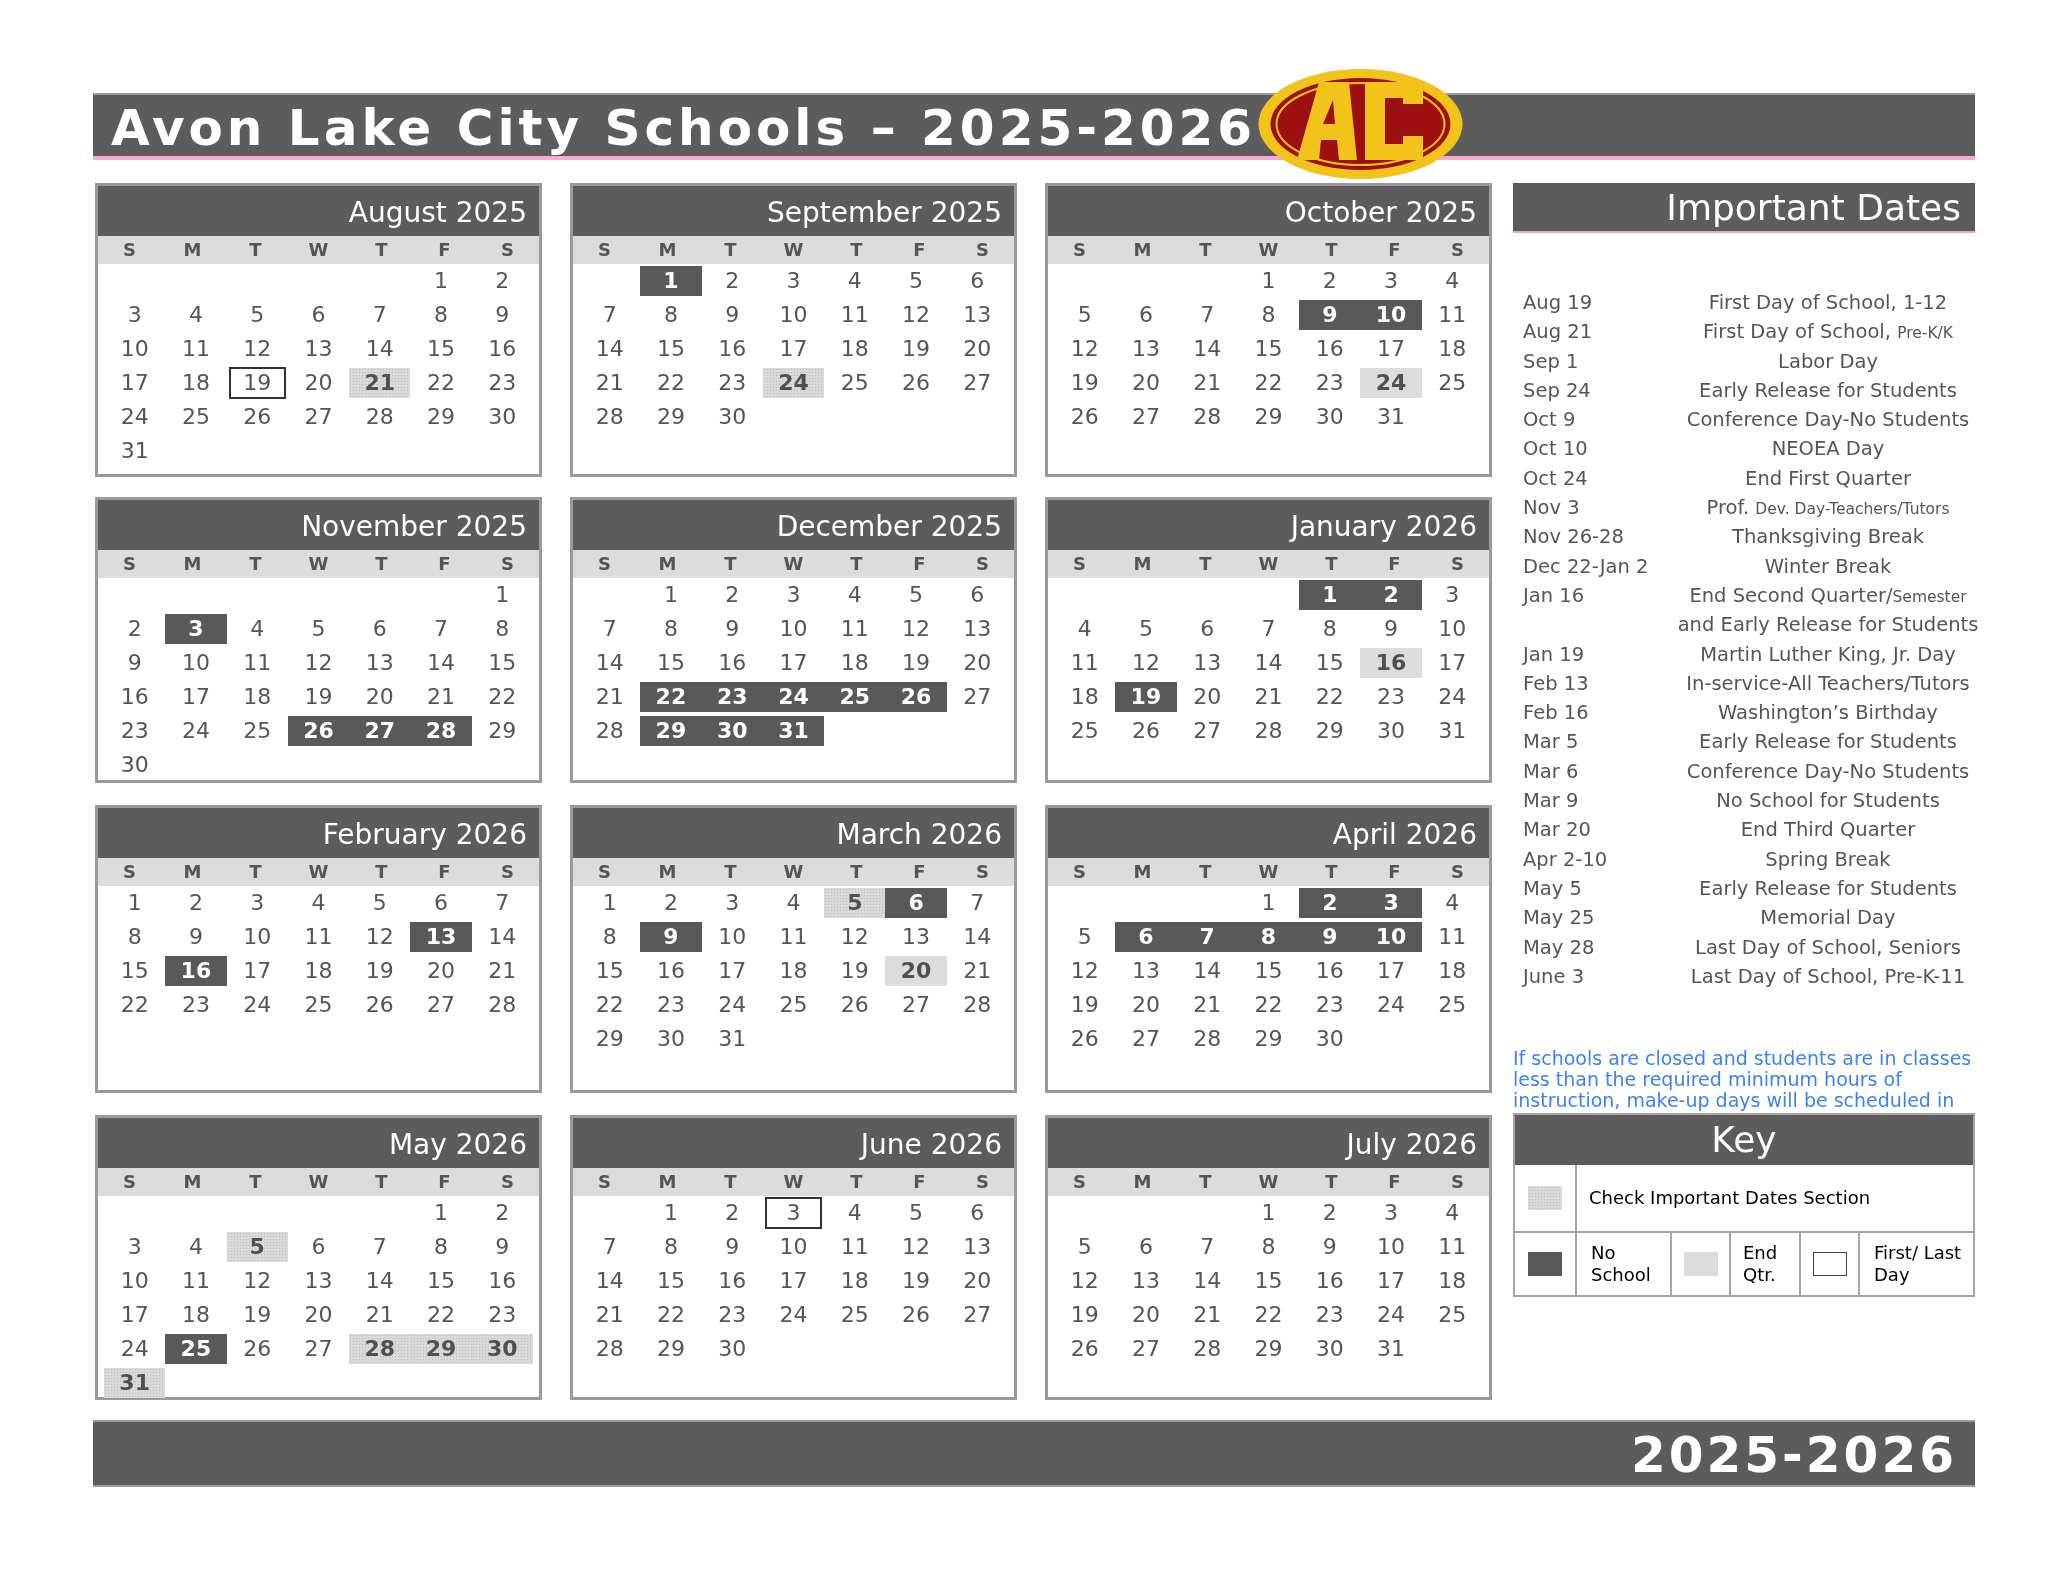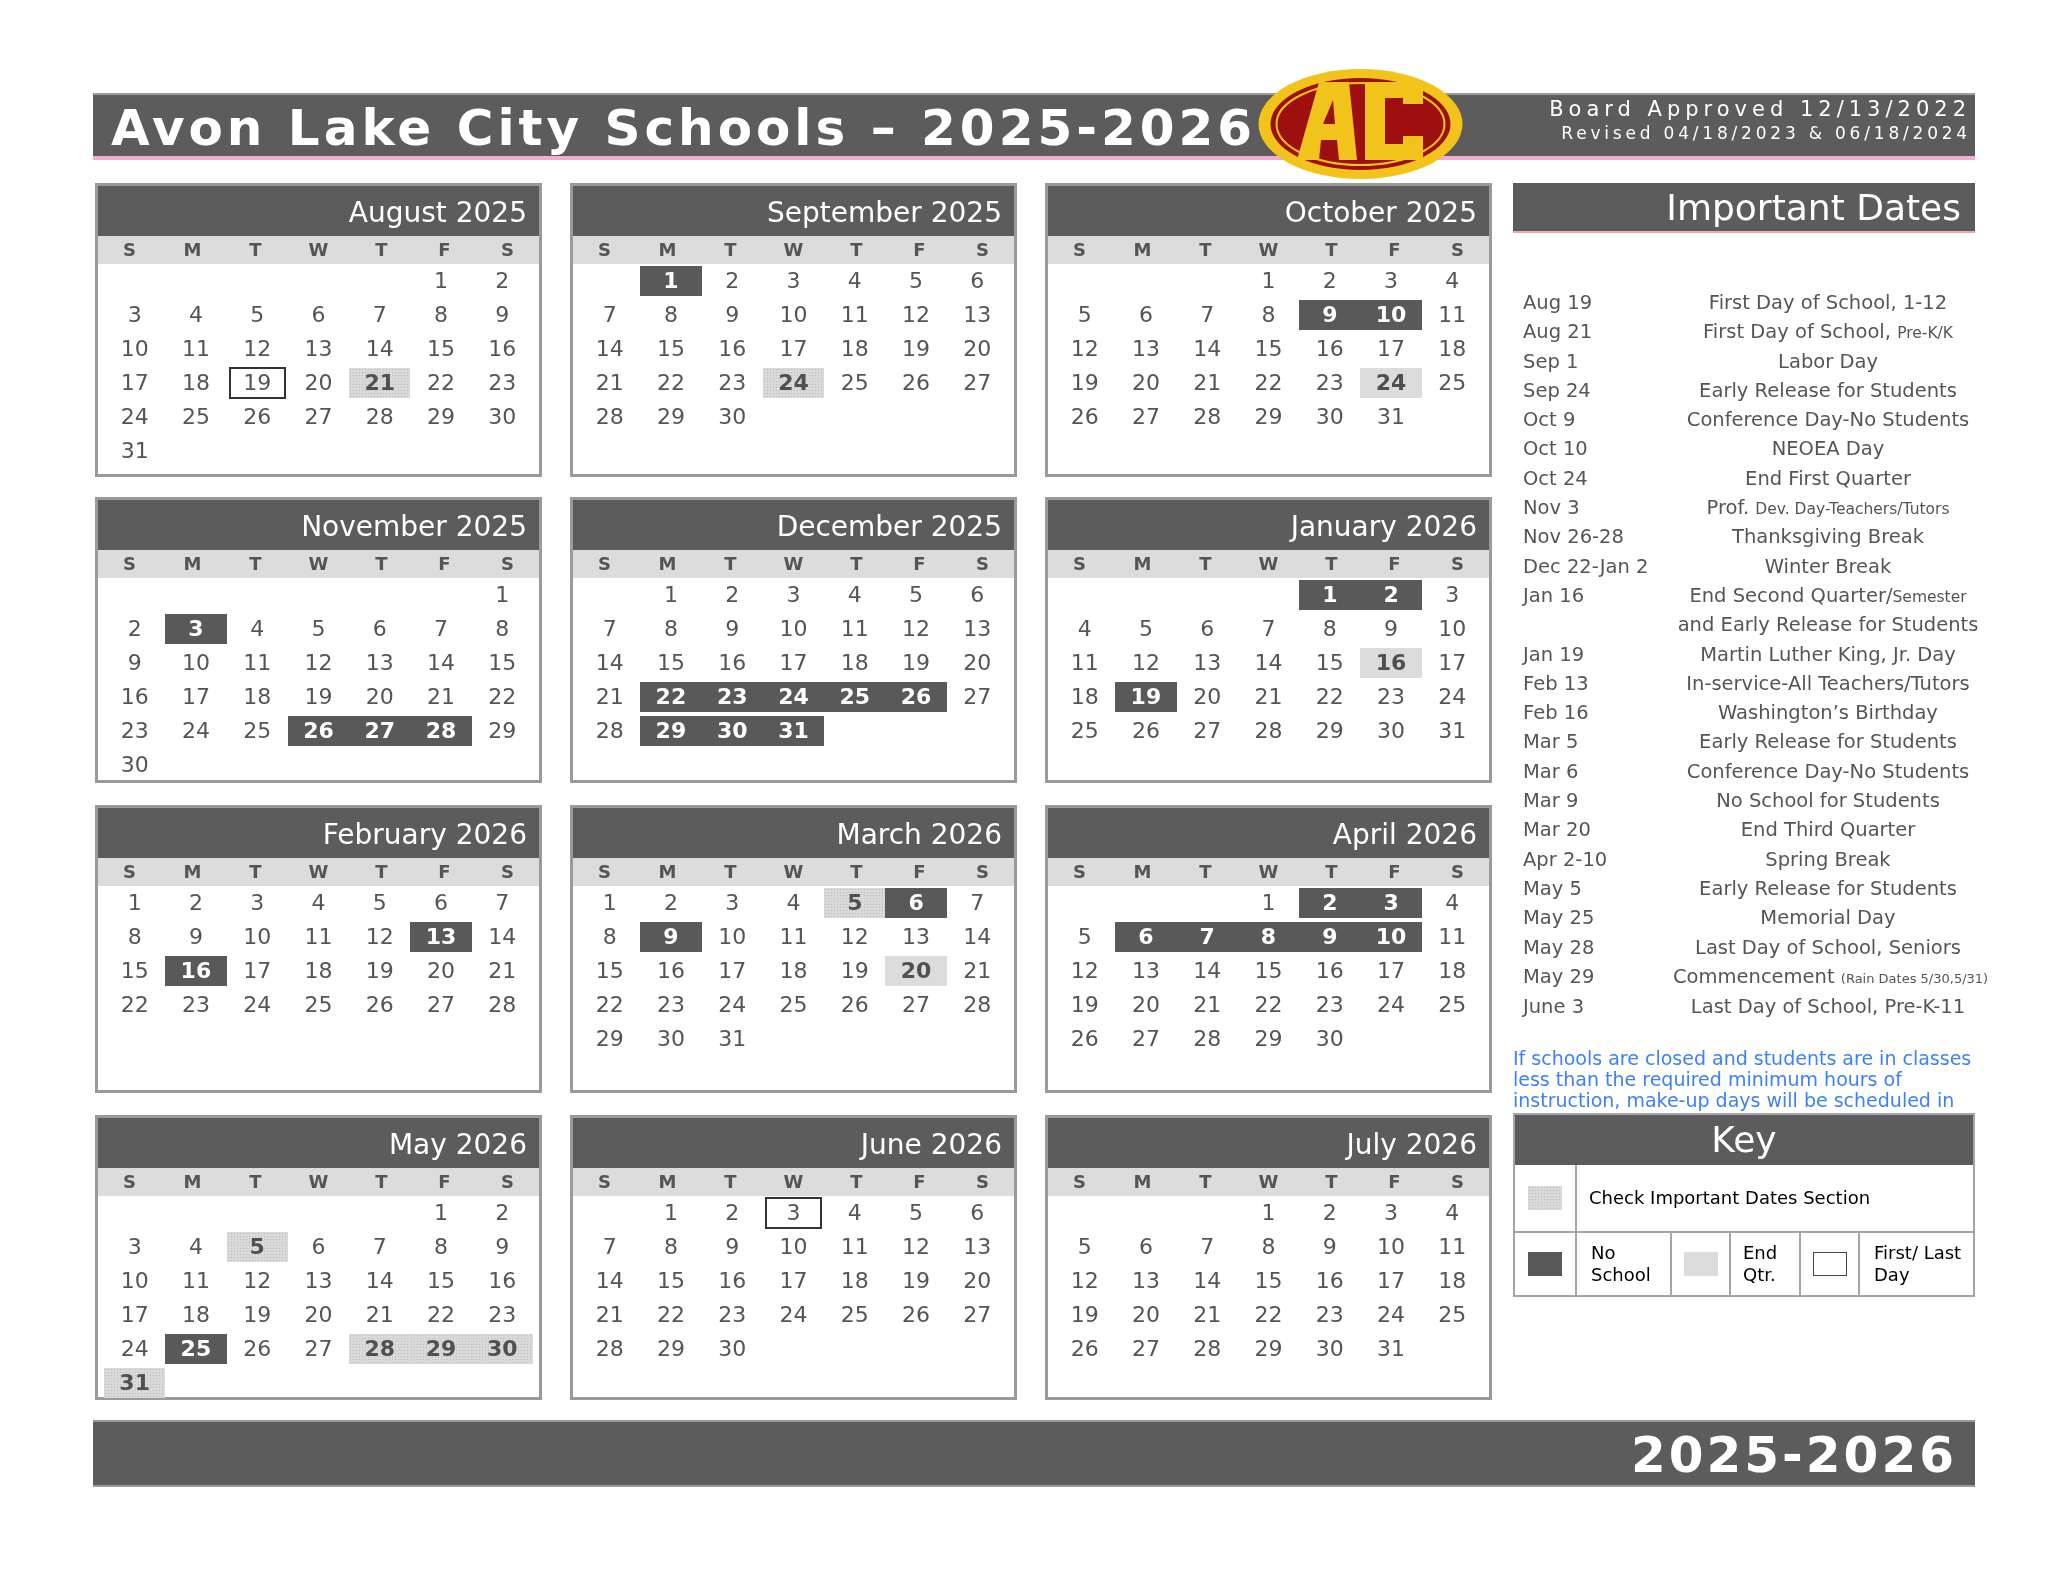--- a/index.html
+++ b/index.html
@@ -41,24 +41,20 @@
   .sw.firstlast{border:1.5px solid #444;background:#fff;width:32px;height:22px;}
   .key-label{font-size:18px;color:#000000;line-height:22px;justify-content:flex-start;padding-left:12px;}
   .footer-bar{position:absolute;left:93px;top:1420px;width:1882px;height:67px;background:#5c5c5c;border-top:2px solid #9a9a9a;border-bottom:2px solid #9a9a9a;box-sizing:border-box;}
   .footer-year{position:absolute;right:18px;top:4px;font-weight:bold;font-size:50px;letter-spacing:3px;color:#fff;}
 </style>
 </head>
 <body>
 
 <div class="header-bar">
   <div class="header-title">Avon Lake City Schools – 2025-2026</div>
-  <div class="header-approved">
-    <div class="l1">Board Approved 12/13/2022</div>
-    <div class="l2">Revised 04/18/2023 &amp; 06/18/2024</div>
-  </div>
 </div>
 
 <svg class="logo" viewBox="0 0 207 112">
   <ellipse cx="103.5" cy="56" rx="102" ry="55" fill="#f2c31b"></ellipse>
   <ellipse cx="103.5" cy="56" rx="90" ry="46" fill="#9e1010"></ellipse>
   <ellipse cx="103.5" cy="56" rx="84" ry="41" fill="none" stroke="#f2c31b" stroke-width="2"></ellipse>
   <path d="M40 92 L62 14 L92 14 L100 92 L82 92 L80 72 L64 72 L62 92 Z M66 56 L78 56 L76 32 Z" fill="#f2c31b"></path>
   <path d="M108 14 L166 14 L166 36 L146 36 L146 30 L128 30 L128 76 L146 76 L146 68 L166 68 L166 92 L108 92 Z" fill="#f2c31b"></path>
 </svg>
 
@@ -718,24 +714,20 @@
     </div>
     <div class="date-row">
       <span class="d">May 25</span>
       <span class="e"><span>Memorial Day</span><span class="small"></span></span>
     </div>
     <div class="date-row">
       <span class="d">May 28</span>
       <span class="e"><span>Last Day of School, Seniors</span><span class="small"></span></span>
     </div>
     <div class="date-row">
-      <span class="d">May 29</span>
-      <span class="e"><span>Commencement </span><span class="tiny">(Rain Dates 5/30,5/31)</span></span>
-    </div>
-    <div class="date-row">
       <span class="d">June 3</span>
       <span class="e"><span>Last Day of School, Pre-K-11</span><span class="small"></span></span>
     </div>
   </div>
 <div class="note">If schools are closed and students are in classes less than the required minimum hours of instruction, make-up days will be scheduled in the following order:  June 4, 5</div>
 
 <div class="key">
   <div class="key-head">Key</div>
   <div class="key-row1">
     <div class="key-cell" style="width:62px">

